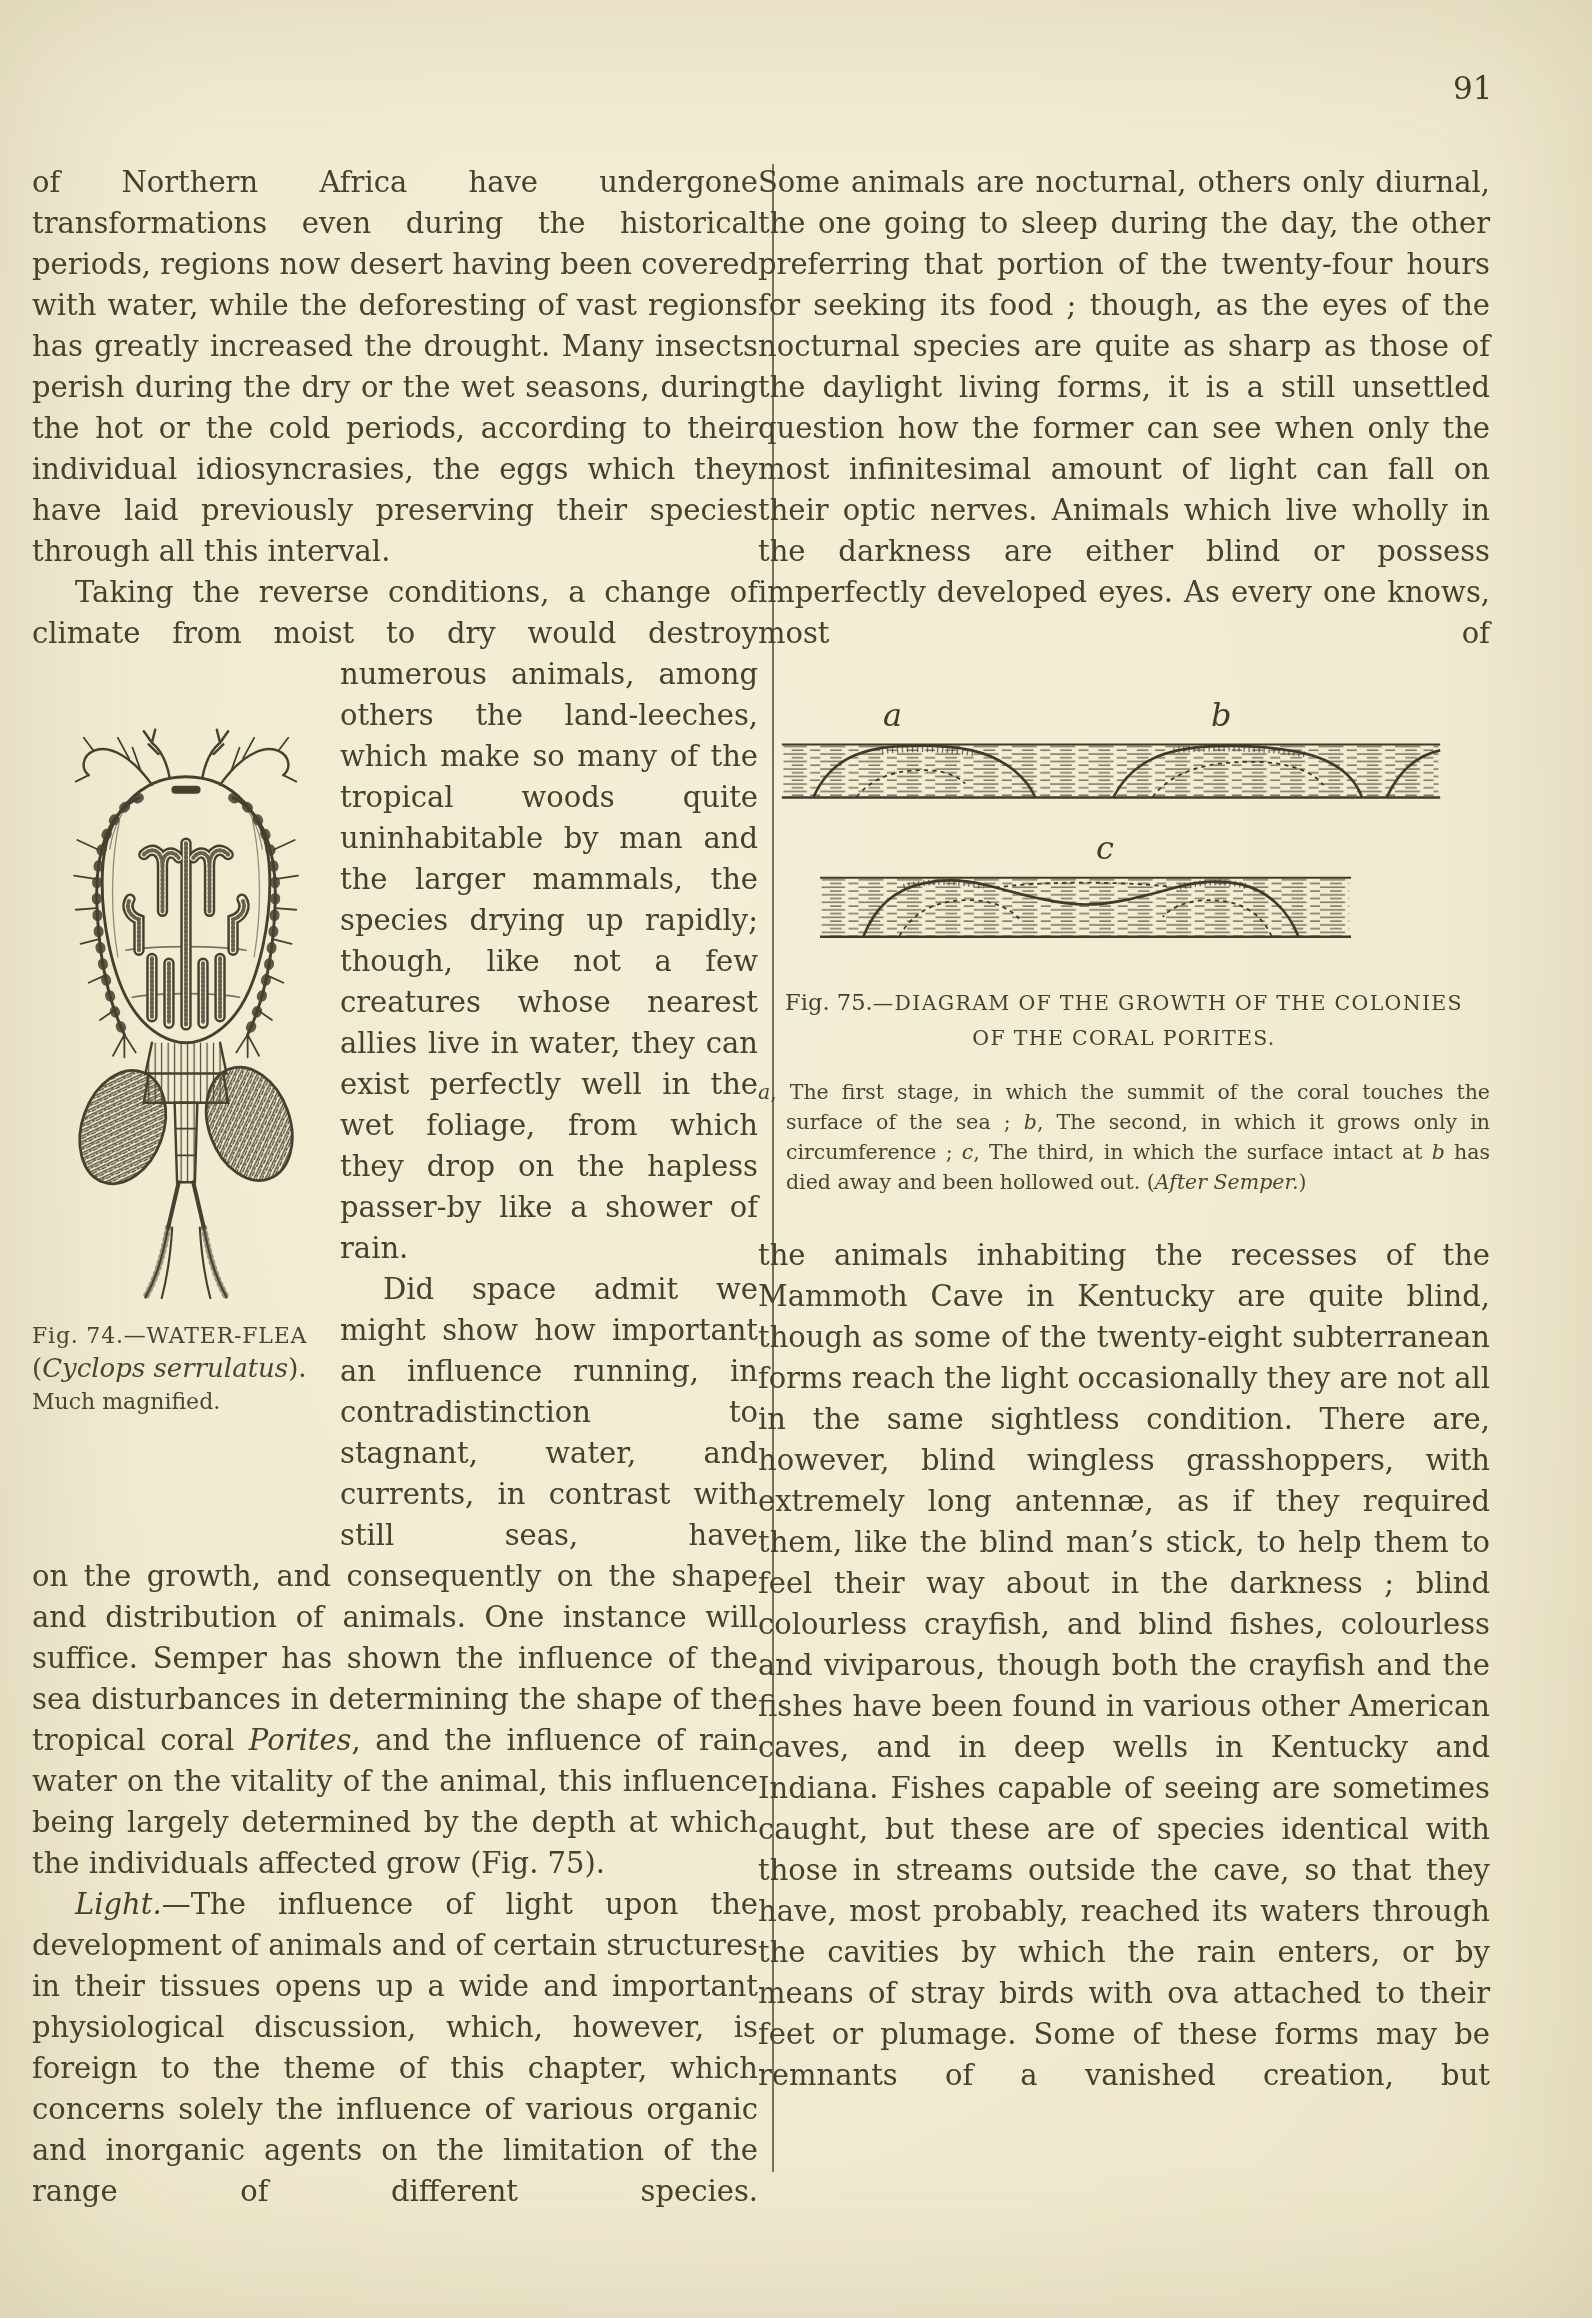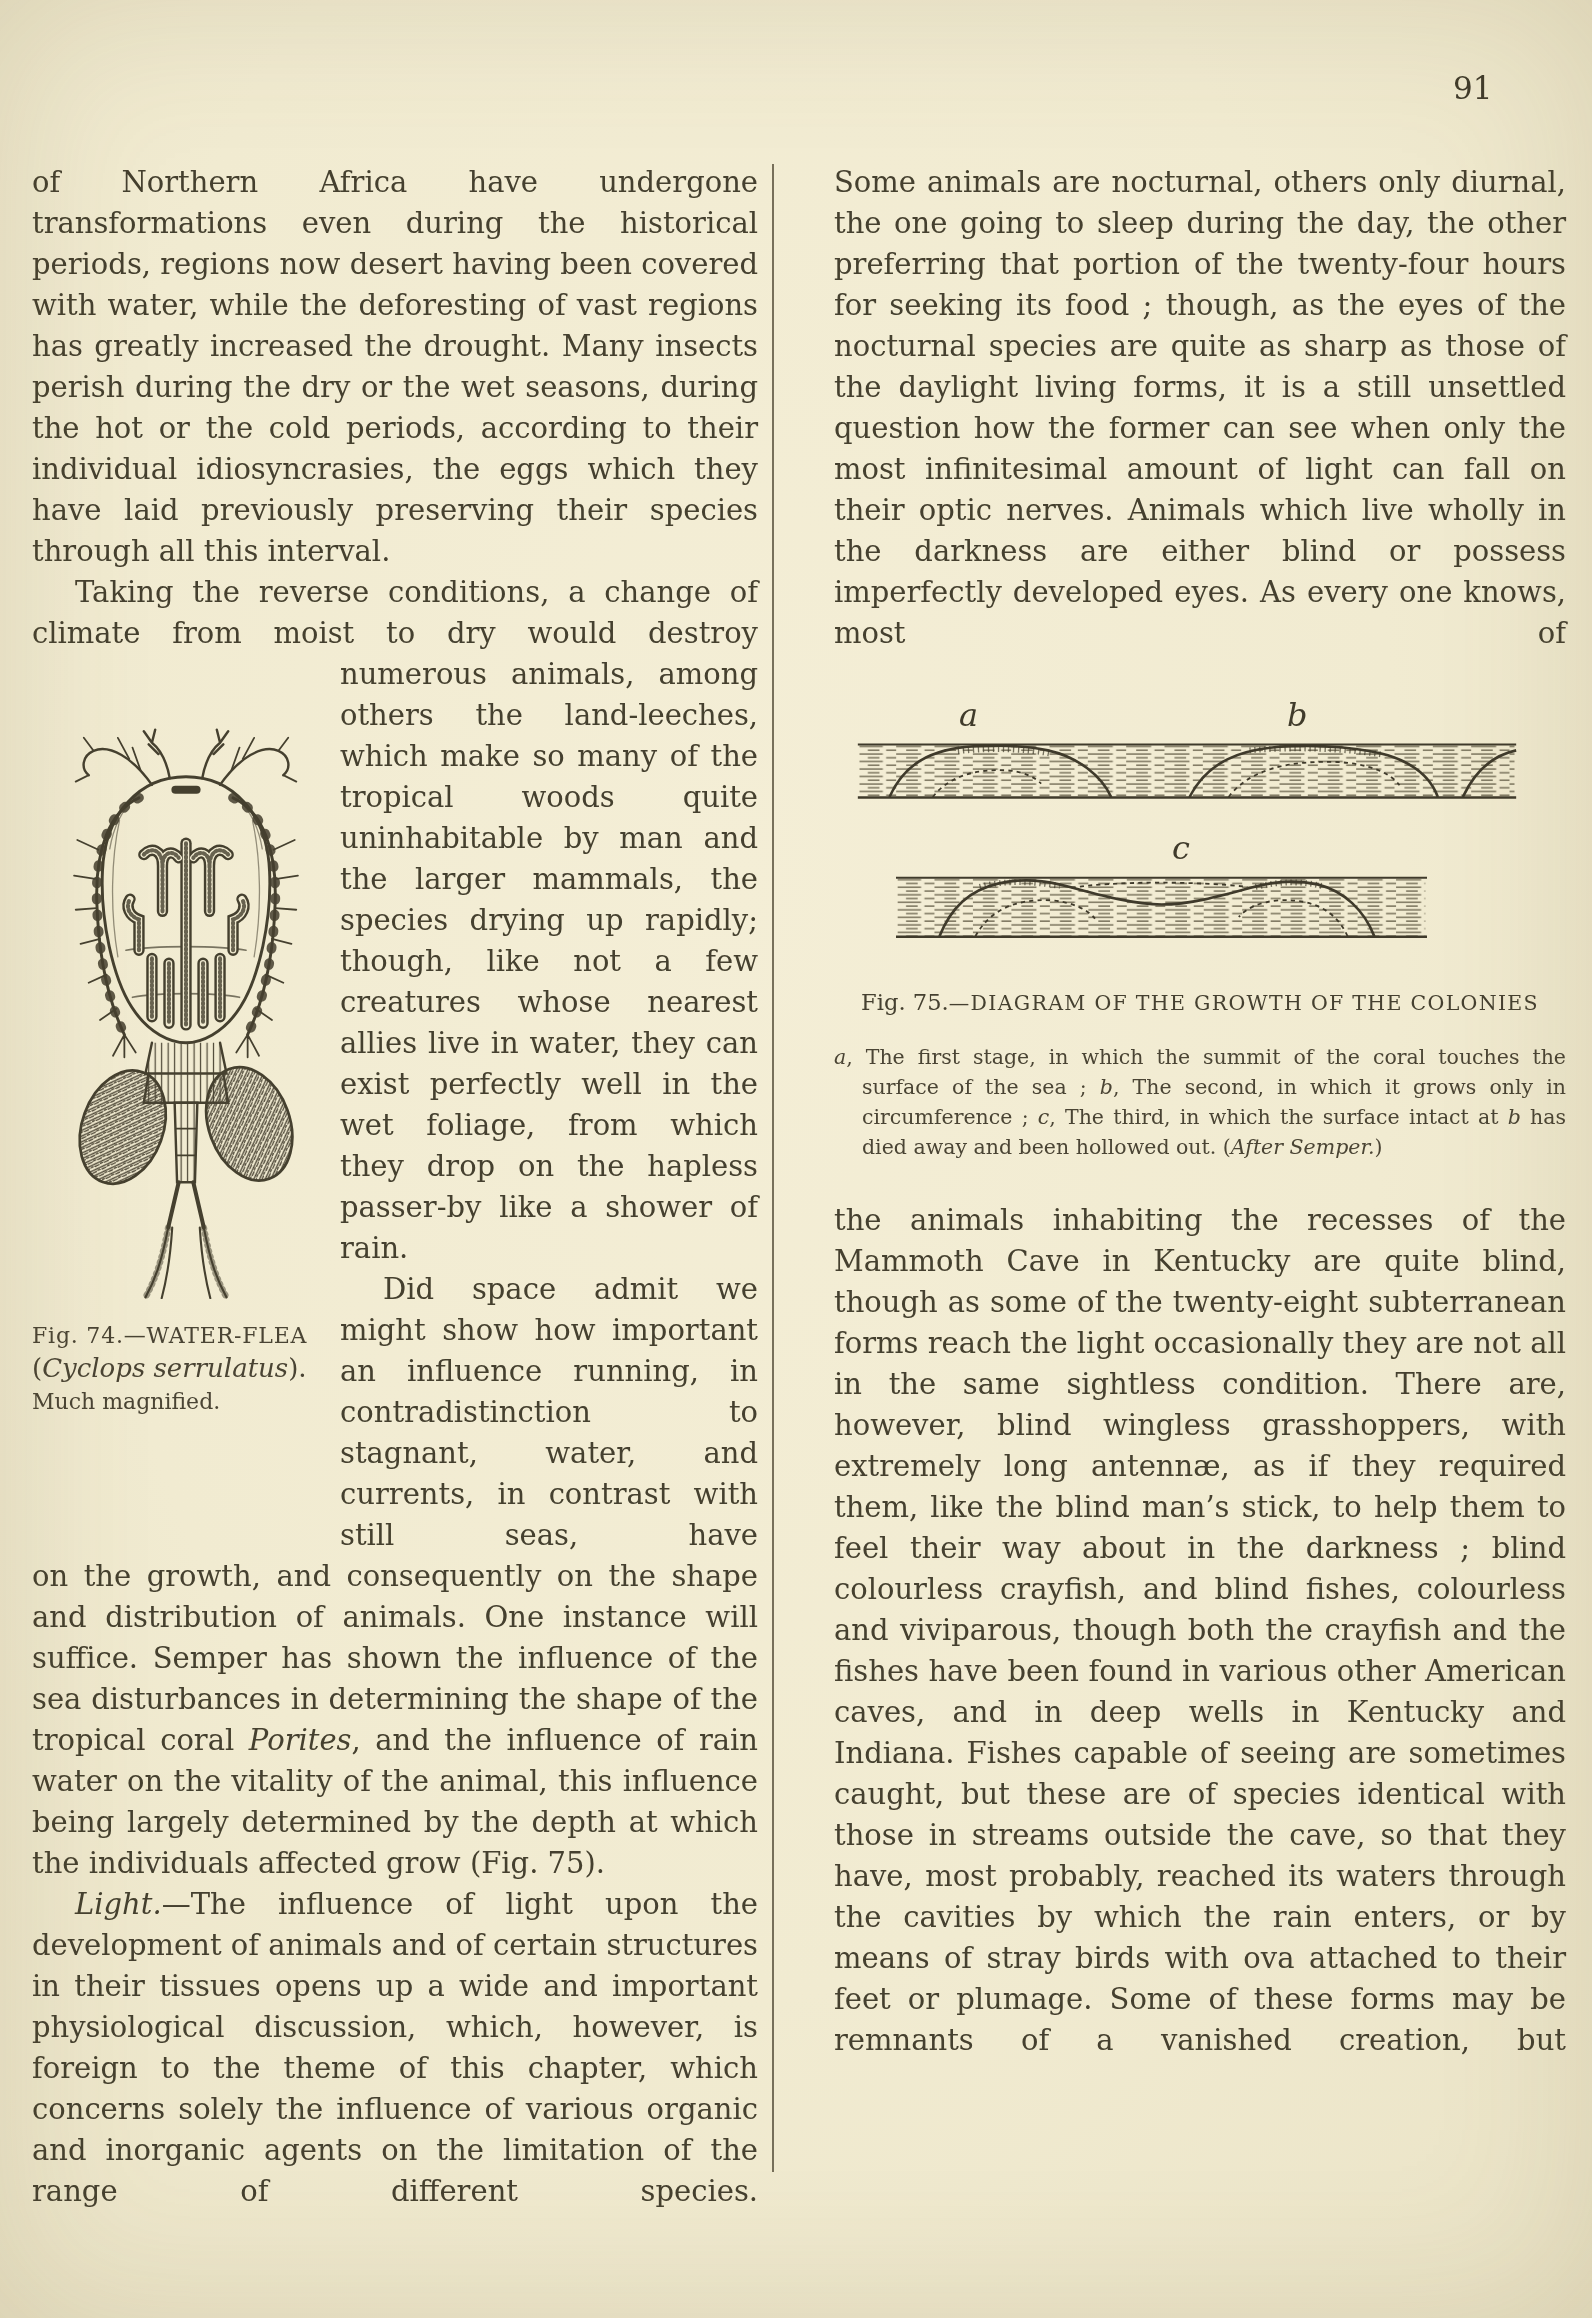--- a/index.html
+++ b/index.html
@@ -25,21 +25,21 @@
   .page-number{
     position:absolute;left:1453px;top:70px;
     font-size:31px;color:#403b2b;
   }
   .divider{
     position:absolute;left:772px;top:164px;width:1.7px;height:2008px;
     background:#57503c;opacity:.8;
   }
   .col{position:absolute;top:162px;}
   .left-col{left:32px;width:726px;}
-  .right-col{left:834px;width:732px;}
+  .right-col{left:758px;width:732px;}
   .bt{
     margin:0;
     font-size:29px;line-height:41px;
     text-align:justify;
     color:#45402f;
   }
   .indent{text-indent:43px;}
   .jall{text-align-last:justify;}
   .wrap-row{display:flex;align-items:flex-start;}
   .wrap-row figure{margin:0;width:308px;flex:0 0 308px;}
@@ -231,19 +231,20 @@
           <path d="M430,20 C460,13 486,13 510,19" stroke-width="7" stroke-dasharray="1.6 4.4" opacity=".7"></path>
           <path d="M210,21 C260,13 360,13 420,20" stroke-width="2.2" stroke-dasharray="5 5"></path>
           <path d="M95,79 C112,48 142,34 185,36 C210,38 228,46 238,58" stroke-width="2.2" stroke-dasharray="5 5"></path>
           <path d="M540,79 C526,48 498,34 458,36 C434,38 418,46 410,56" stroke-width="2.2" stroke-dasharray="5 5"></path>
         </g>
       </svg>
 
       <div class="f75cap">
         <span>Fig. 75.</span><span class="caps">—DIAGRAM OF THE GROWTH OF THE COLONIES</span>
       </div>
+      <div class="f75cap2">OF THE CORAL PORITES.</div>
       <div class="f75note"><i>a</i>, The first stage, in which the summit of the coral touches the surface of the sea ; <i>b</i>, The second, in which it grows only in circumference ; <i>c</i>, The third, in which the surface intact at <i>b</i> has died away and been hollowed out.  (<i>After Semper.</i>)</div>
     </div>
 
     <p class="bt jall second">the animals inhabiting the recesses of the Mammoth Cave in Kentucky are quite blind, though as some of the twenty-eight subterranean forms reach the light occasionally they are not all in the same sightless condition.  There are, however, blind wingless grasshoppers, with extremely long antennæ, as if they required them, like the blind man’s stick, to help them to feel their way about in the darkness ; blind colourless crayfish, and blind fishes, colourless and viviparous, though both the crayfish and the fishes have been found in various other American caves, and in deep wells in Kentucky and Indiana.  Fishes capable of seeing are sometimes caught, but these are of species identical with those in streams outside the cave, so that they have, most probably, reached its waters through the cavities by which the rain enters, or by means of stray birds with ova attached to their feet or plumage.  Some of these forms may be remnants of a vanished creation, but</p>
   </div>
 </div>
 
 
 </body></html>

